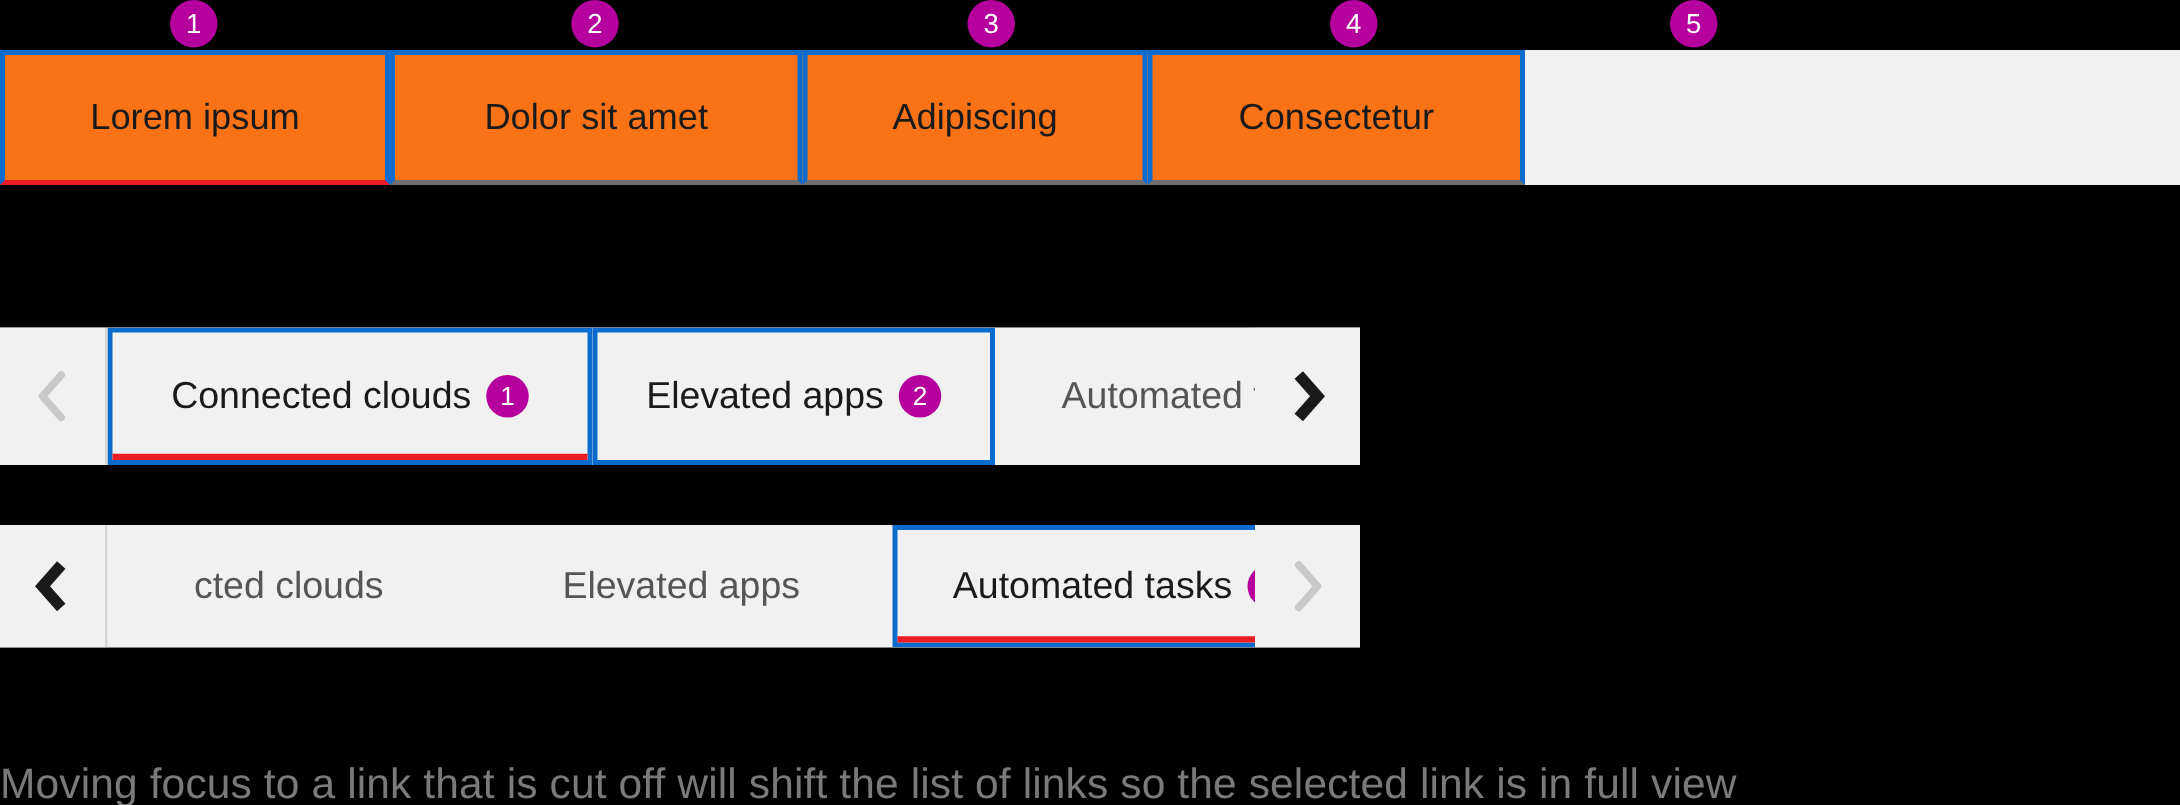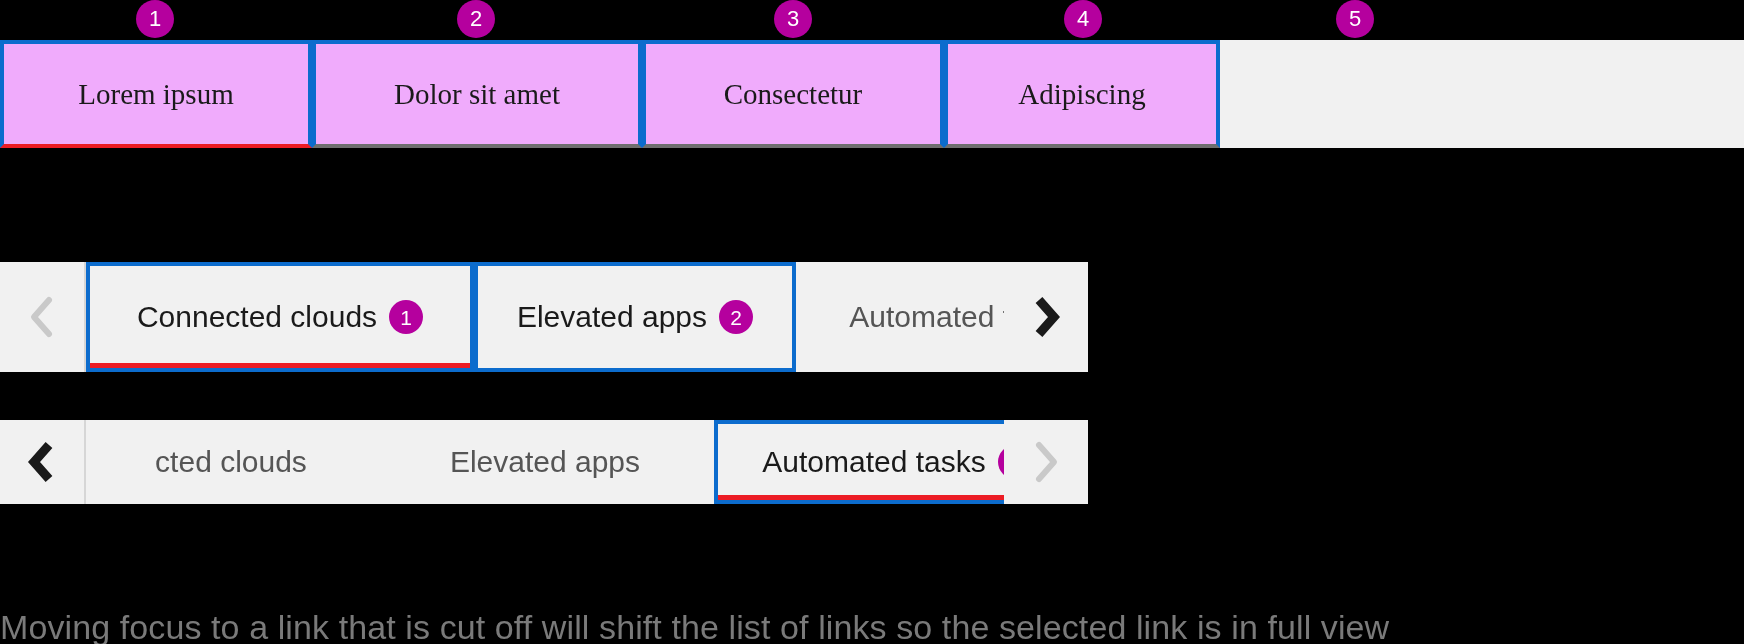--- a/index.html
+++ b/index.html
@@ -50,31 +50,30 @@
     box-sizing: border-box;
   }
   .tabrow1 {
     display: flex;
     align-items: stretch;
     height: 108px;
   }
   .tab1 {
     position: relative;
     box-sizing: border-box;
-    background: #f0abfc;
+    background: #f97316;
     display: flex;
     align-items: center;
     justify-content: center;
     font-size: 29px;
     color: #1a1a1a;
     border-left: 4px solid #0c6ccd;
     border-top: 4px solid #0c6ccd;
     border-right: 4px solid #0c6ccd;
     border-bottom: 4px solid #6f6f6f;
-    font-family: Liberation Serif, serif;
   }
   .tab1.selected {
     border-bottom: 4px solid #ec1c24;
   }
   .tab1.boxed {
     border-bottom: 4px solid #0c6ccd;
   }
   .tab1.boxed .inner-underline {
     position: absolute;
     left: 0; right: 0; bottom: 0;
@@ -89,21 +88,21 @@
   
   .strip {
     position: absolute;
     background: #f1f1f1;
     box-sizing: border-box;
     display: flex;
     align-items: stretch;
     overflow: hidden;
   }
   #section-two  { left: 0; top: 262px; width: 1088px; height: 110px; }
-  #section-three{ left: 0; top: 420px; width: 1088px; height: 84px; }
+  #section-three{ left: 0; top: 420px; width: 1088px; height: 98px; }
 
   .chev {
     width: 84px;
     flex: 0 0 84px;
     display: flex;
     align-items: center;
     justify-content: center;
     font-size: 40px;
     background: #f1f1f1;
     user-select: none;
@@ -173,25 +172,25 @@
 </div>
 
 <div id="section-one">
   <div class="tabrow1">
     <div class="tab1 selected" style="width:312px;">
       <span>Lorem ipsum</span>
     </div>
     <div class="tab1" style="width:330px;">
       <span>Dolor sit amet</span>
     </div>
+    <div class="tab1" style="width:276px;">
+      <span>Adipiscing</span>
+    </div>
     <div class="tab1" style="width:302px;">
       <span>Consectetur</span>
-    </div>
-    <div class="tab1" style="width:276px;">
-      <span>Adipiscing</span>
     </div>
     <div class="tab1-filler"></div>
   </div>
 </div>
 
 <div class="strip" id="section-two">
   <div class="chev disabled">
     <svg width="34" height="48" viewBox="0 0 34 48" fill="none" stroke-width="6" stroke-linecap="round" stroke-linejoin="round">
       <polyline points="24,7 9,24 24,41"></polyline>
     </svg>

